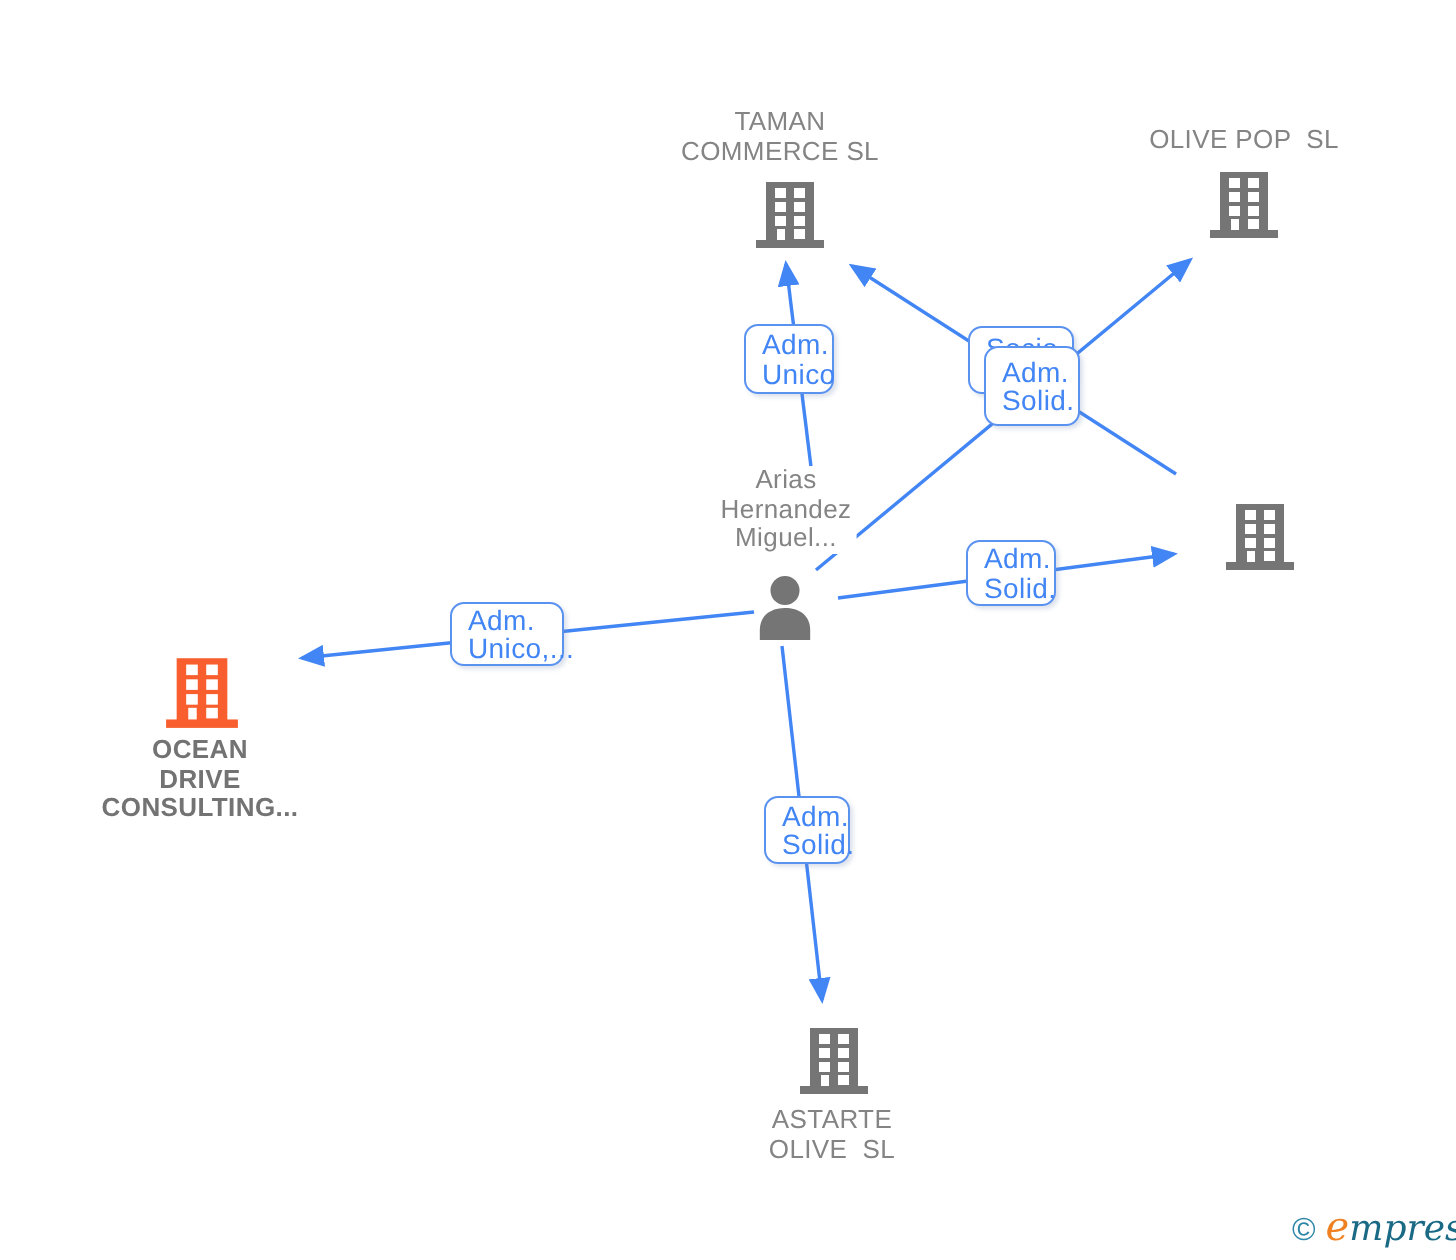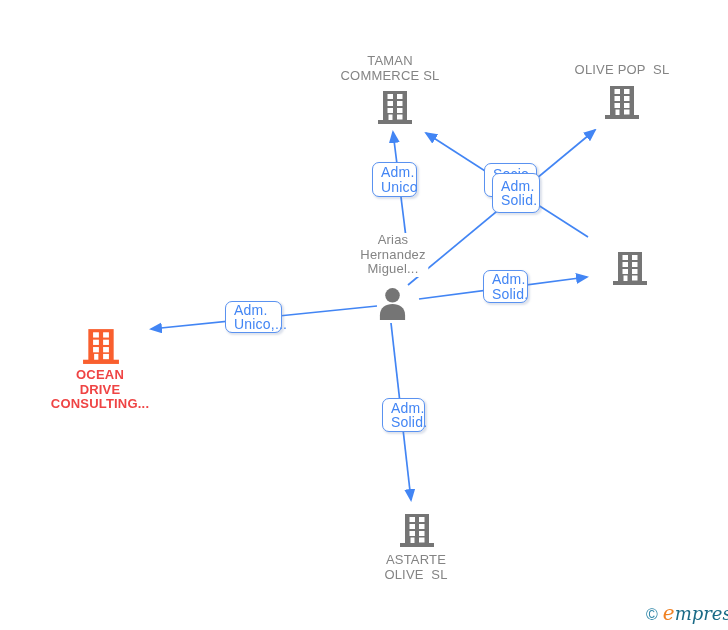--- a/index.html
+++ b/index.html
@@ -35,21 +35,21 @@
     transform: translateX(-50%);
     text-align: center;
     font-size: 13px;
     line-height: 14.5px;
     letter-spacing: 0.2px;
     color: #848484;
     white-space: pre;
     background: #ffffff;
     padding: 0 3px;
   }
-  .node-label.bold { font-weight: 700; color: #ef4444; }
+  .node-label.bold { font-weight: 700; color: #737373; }
 
   .icon-taman   { left: 377px; top: 89px;  width: 36px; height: 36px; }
   .label-taman  { left: 390px; top: 54px; }
 
   .icon-olivia  { left: 604px; top: 84px;  width: 36px; height: 36px; }
   .label-olivia { left: 622px; top: 63px; }
 
   .icon-elia    { left: 612px; top: 250px; width: 36px; height: 36px; }
   .label-elia   { left: 628px; top: 217px; }
 

